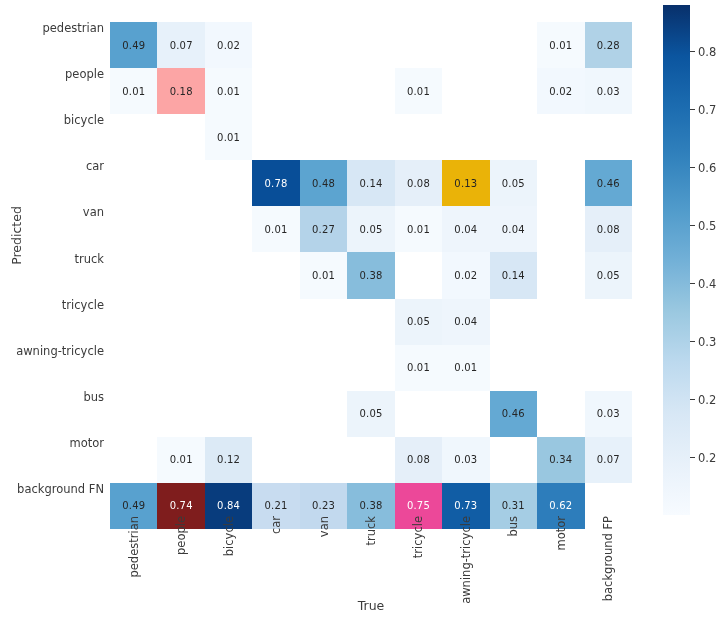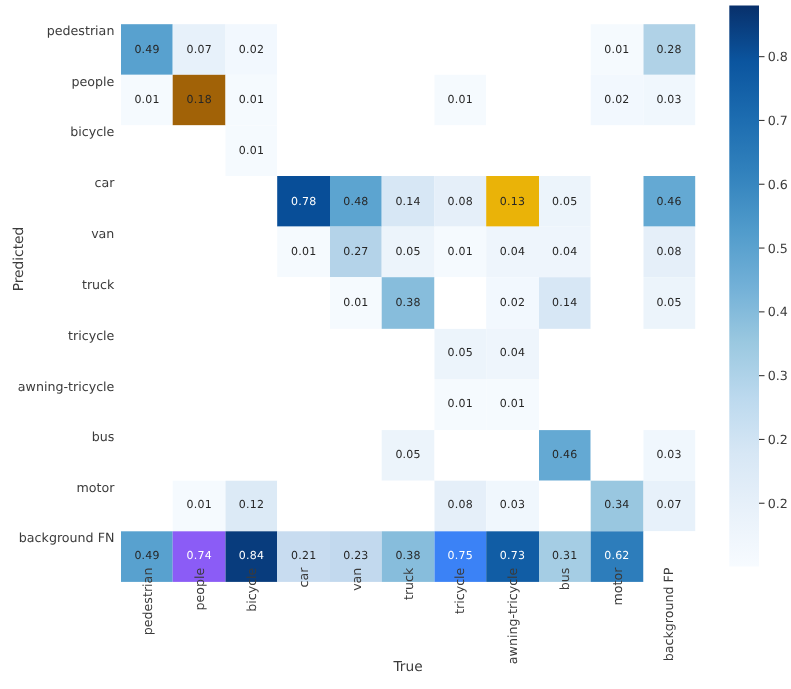--- a/index.html
+++ b/index.html
@@ -202,21 +202,21 @@
       <div class="cell" style="background: rgb(255, 255, 255);"></div>
       <div class="cell" style="background: rgb(245, 250, 254);">
         <span style="color: rgb(38, 38, 38);">0.01</span>
       </div>
       <div class="cell" style="background: rgb(176, 210, 231);">
         <span style="color: rgb(38, 38, 38);">0.28</span>
       </div>
       <div class="cell" style="background: rgb(245, 250, 254);">
         <span style="color: rgb(38, 38, 38);">0.01</span>
       </div>
-      <div class="cell" style="background: #a16207;">
+      <div class="cell" style="background: #fca5a5;">
         <span style="color: rgb(38, 38, 38);">0.18</span>
       </div>
       <div class="cell" style="background: rgb(245, 250, 254);">
         <span style="color: rgb(38, 38, 38);">0.01</span>
       </div>
       <div class="cell" style="background: rgb(255, 255, 255);"></div>
       <div class="cell" style="background: rgb(255, 255, 255);"></div>
       <div class="cell" style="background: rgb(255, 255, 255);"></div>
       <div class="cell" style="background: rgb(245, 250, 254);">
         <span style="color: rgb(38, 38, 38);">0.01</span>
@@ -379,36 +379,36 @@
       <div class="cell" style="background: rgb(255, 255, 255);"></div>
       <div class="cell" style="background: rgb(153, 199, 224);">
         <span style="color: rgb(38, 38, 38);">0.34</span>
       </div>
       <div class="cell" style="background: rgb(231, 241, 250);">
         <span style="color: rgb(38, 38, 38);">0.07</span>
       </div>
       <div class="cell" style="background: rgb(88, 161, 207);">
         <span style="color: rgb(38, 38, 38);">0.49</span>
       </div>
-      <div class="cell" style="background: #8b5cf6;">
+      <div class="cell" style="background: #7f1d1d;">
         <span style="color: rgb(255, 255, 255);">0.74</span>
       </div>
       <div class="cell" style="background: rgb(8, 60, 125); text-align: right;">
         <span style="color: rgb(255, 255, 255);">0.84</span>
       </div>
       <div class="cell" style="background: rgb(200, 220, 240);">
         <span style="color: rgb(38, 38, 38);">0.21</span>
       </div>
       <div class="cell" style="background: rgb(194, 217, 238);">
         <span style="color: rgb(38, 38, 38);">0.23</span>
       </div>
       <div class="cell" style="background: rgb(135, 189, 220);">
         <span style="color: rgb(38, 38, 38);">0.38</span>
       </div>
-      <div class="cell" style="background: #3b82f6;">
+      <div class="cell" style="background: #ec4899;">
         <span style="color: rgb(255, 255, 255);">0.75</span>
       </div>
       <div class="cell" style="background: rgb(17, 93, 165);">
         <span style="color: rgb(255, 255, 255);">0.73</span>
       </div>
       <div class="cell" style="background: rgb(165, 205, 228);">
         <span style="color: rgb(38, 38, 38);">0.31</span>
       </div>
       <div class="cell" style="background: rgb(45, 125, 187);">
         <span style="color: rgb(255, 255, 255);">0.62</span>

